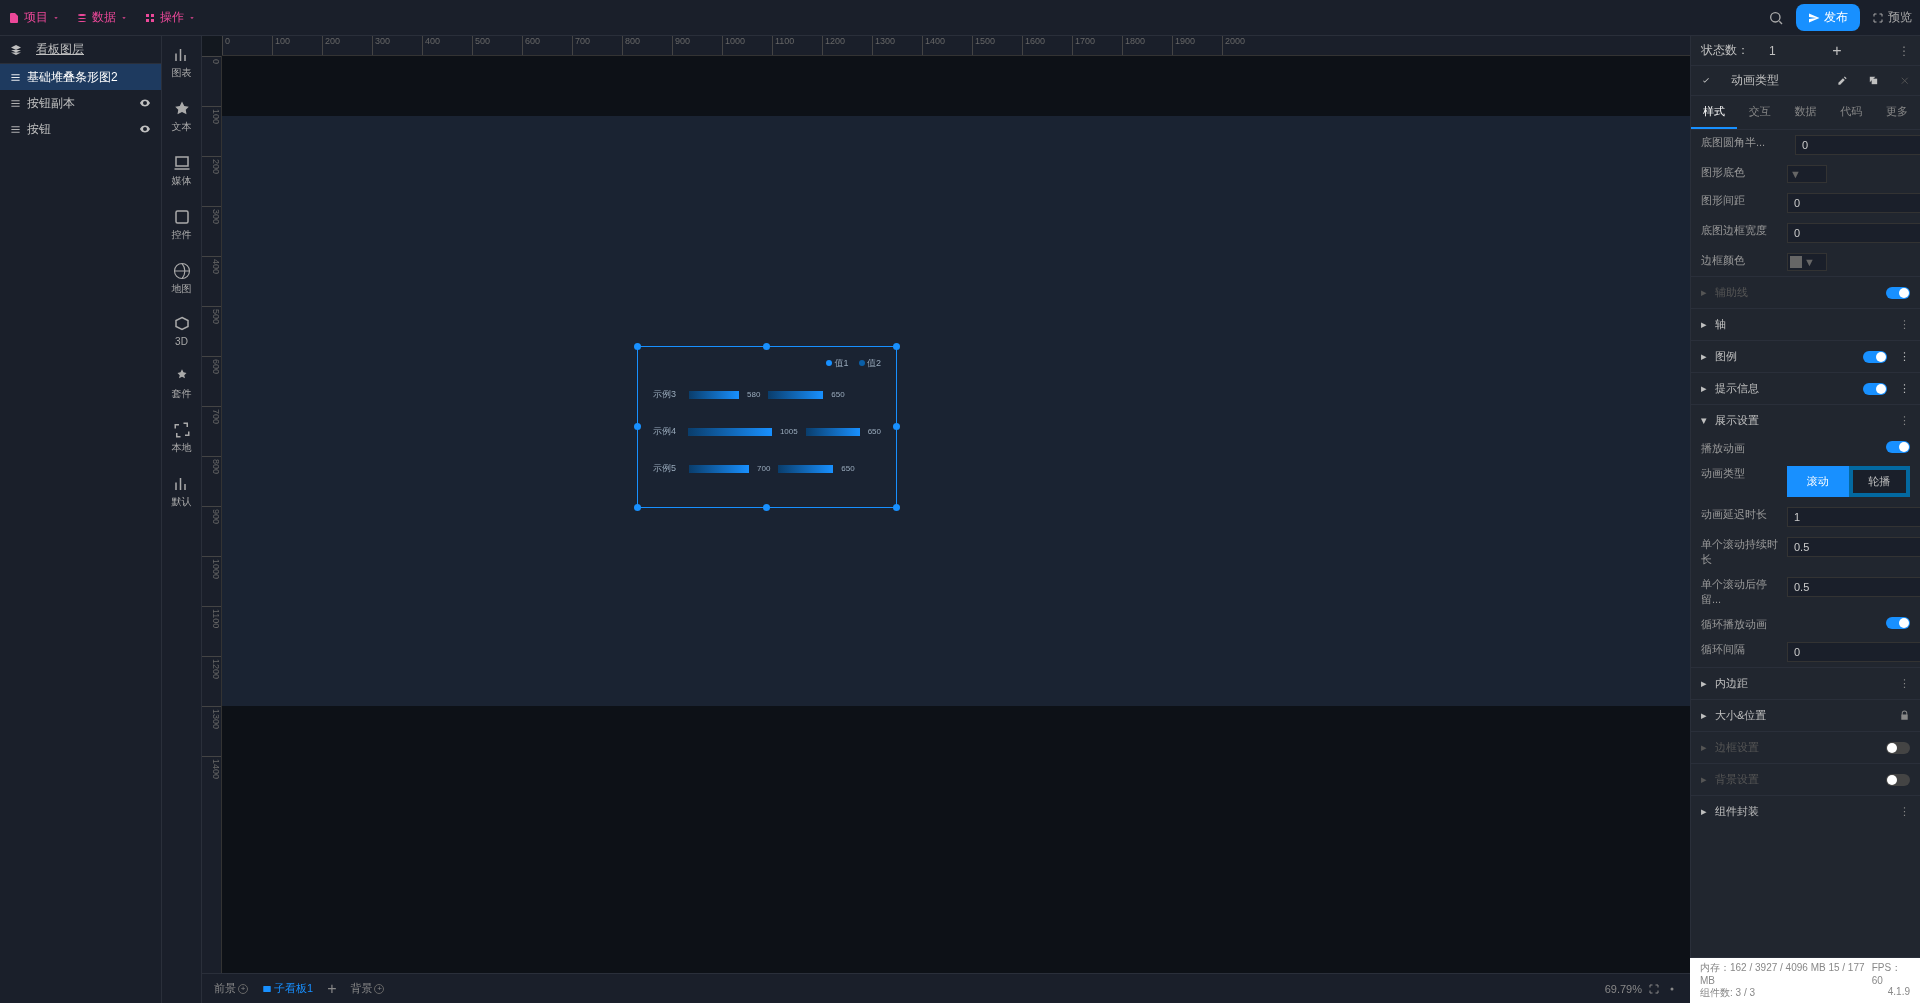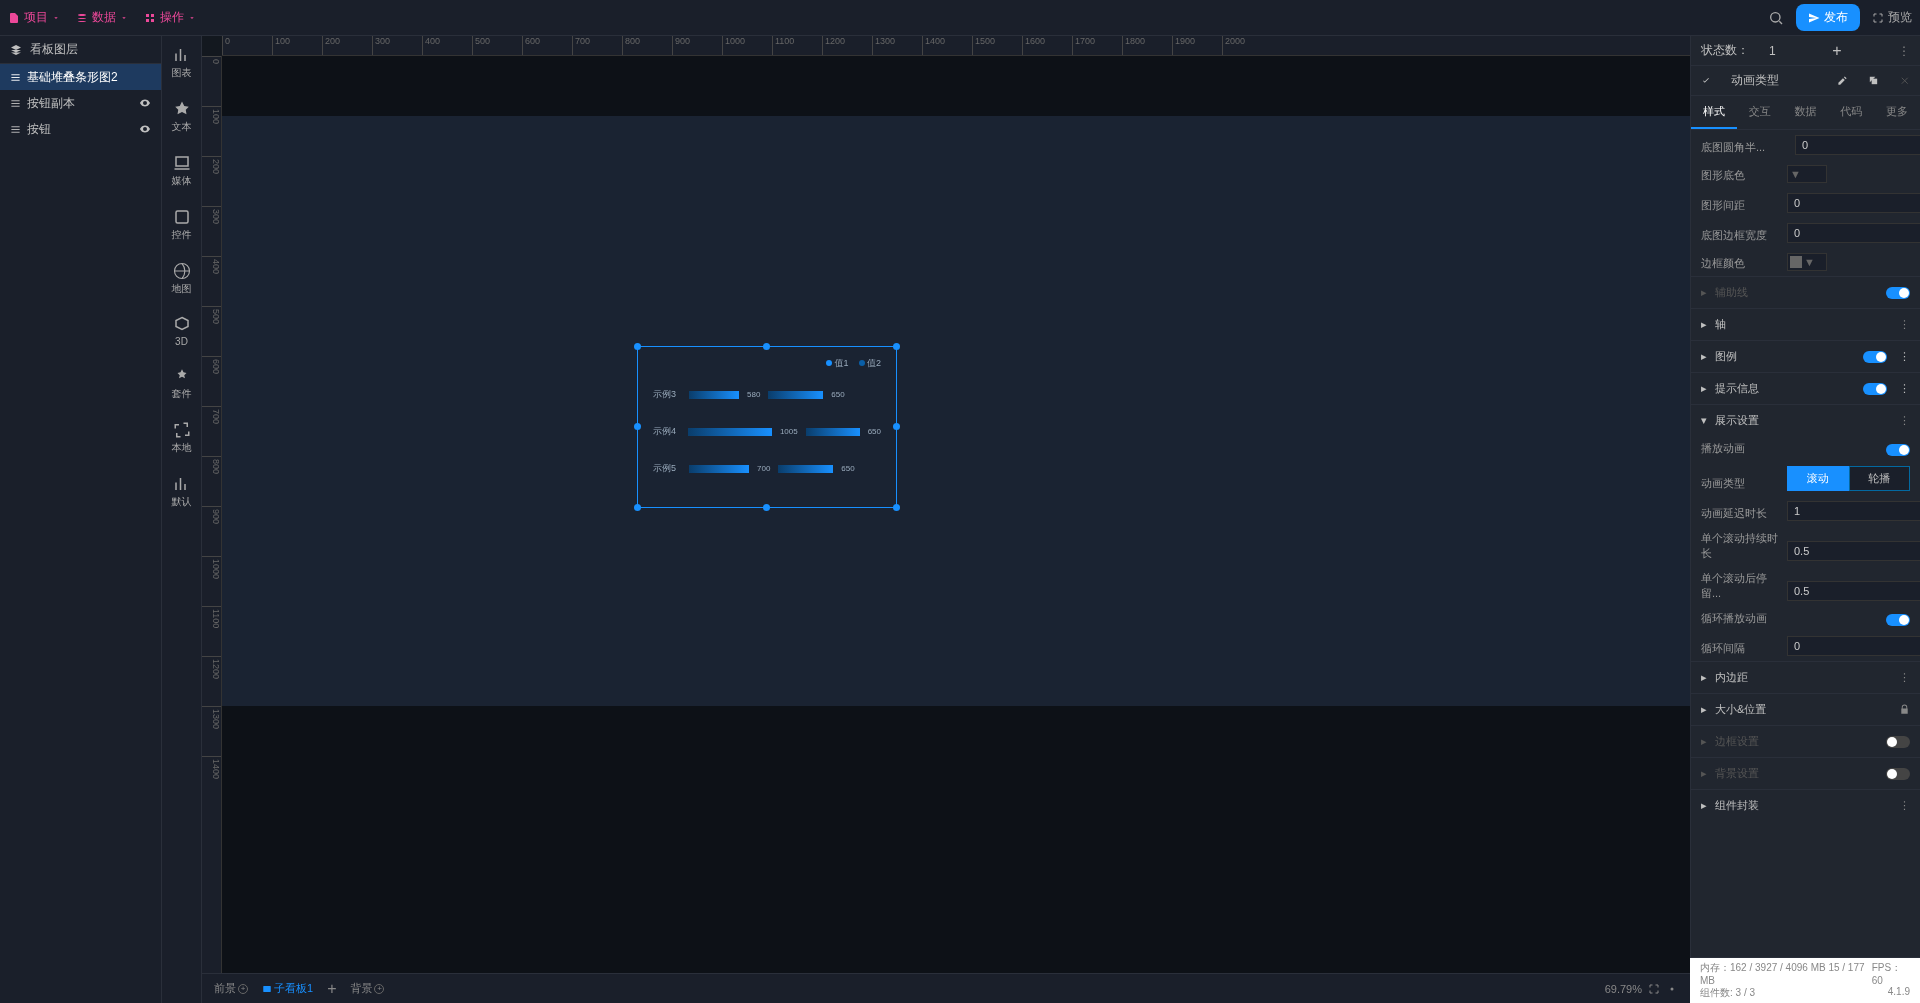--- a/index.html
+++ b/index.html
@@ -9,21 +9,21 @@
 .topbar-left { display: flex; gap: 16px; }
 .topbar-item { display: flex; align-items: center; gap: 4px; cursor: pointer; color: #ec4899; }
 .topbar-right { display: flex; gap: 12px; align-items: center; }
 .btn-publish { background: #1890ff; color: #fff; padding: 5px 12px; border-radius: 8px; cursor: pointer; display: flex; align-items: center; gap: 4px; }
 .btn-preview { color: #aaa; cursor: pointer; display: flex; align-items: center; gap: 4px; }
 .icon-search { width: 16px; height: 16px; color: #aaa; cursor: pointer; }
 
 .main { display: flex; height: calc(100% - 36px); }
 
 .left-panel { width: 162px; background: #1a1f2a; border-right: 1px solid #2a2f3a; }
-.left-hdr { height: 28px; display: flex; align-items: center; padding: 0 10px; gap: 8px; border-bottom: 1px solid #2a2f3a; }
+.left-hdr { height: 28px; display: flex; align-items: center; padding: 0 10px; gap: 14px; border-bottom: 1px solid #2a2f3a; text-decoration: underline; }
 .layer-item { height: 26px; display: flex; align-items: center; padding: 0 10px; gap: 6px; cursor: pointer; }
 .layer-item.selected { background: #1e3a5f; color: #fff; }
 .layer-eye { margin-left: auto; width: 12px; height: 12px; }
 
 .tool-rail { width: 40px; background: #1a1f2a; border-right: 1px solid #2a2f3a; display: flex; flex-direction: column; align-items: center; padding-top: 10px; gap: 20px; }
 .tool-item { display: flex; flex-direction: column; align-items: center; gap: 2px; cursor: pointer; color: #aaa; }
 .tool-item svg { width: 18px; height: 18px; }
 .tool-item span { font-size: 10px; }
 
 .canvas-area { flex: 1; background: #13181f; position: relative; display: flex; flex-direction: column; }
@@ -50,35 +50,35 @@
 .btab.active { color: #1890ff; }
 .btab-add { color: #888; font-size: 16px; cursor: pointer; }
 .zoom-info { margin-left: auto; color: #888; font-size: 11px; display: flex; align-items: center; gap: 6px; }
 
 .right-panel { width: 230px; background: #21262f; border-left: 1px solid #2a2f3a; display: flex; flex-direction: column; overflow-y: auto; }
 .rp-row { height: 30px; display: flex; align-items: center; padding: 0 10px; border-bottom: 1px solid #2a2f3a; gap: 20px; }
 .rp-tabs { display: flex; border-bottom: 1px solid #2a2f3a; }
 .rp-tab { flex: 1; text-align: center; padding: 8px 0; cursor: pointer; color: #888; font-size: 11px; }
 .rp-tab.active { color: #fff; border-bottom: 2px solid #1890ff; }
 .rp-body { flex: 1; overflow-y: auto; }
-.prop-row { display: flex; align-items: flex-end; padding: 5px 10px; gap: 8px; font-size: 11px; }
+.prop-row { display: flex; align-items: flex-start; padding: 5px 10px; gap: 8px; font-size: 11px; }
 .prop-label { width: 78px; color: #999; flex-shrink: 0; }
 .prop-input { flex: 1; background: #1a1f2a; border: 1px solid #333; color: #ccc; padding: 3px 6px; font-size: 11px; }
 .prop-swatch { width: 40px; height: 18px; background: #1a1f2a; border: 1px solid #333; display: flex; align-items: center; padding: 2px; gap: 2px; }
 .swatch-box { width: 12px; height: 12px; background: #666; }
 .section-hdr { display: flex; align-items: center; padding: 8px 10px; gap: 6px; cursor: pointer; border-top: 1px solid #2a2f3a; font-size: 11px; }
 .section-hdr.disabled { color: #555; }
 .chev { width: 8px; }
 .toggle { width: 24px; height: 12px; background: #444; border-radius: 6px; position: relative; margin-left: auto; cursor: pointer; }
 .toggle.on { background: #1890ff; }
 .toggle::after { content: ''; position: absolute; width: 10px; height: 10px; background: #fff; border-radius: 50%; top: 1px; left: 1px; }
 .toggle.on::after { left: 13px; }
 .more-dots { margin-left: auto; color: #888; cursor: pointer; }
 .seg-btns { display: flex; flex: 1; }
-.seg-btn { flex: 1; text-align: center; padding: 4px 0; background: #1a1f2a; border: 1px solid #0369a1; cursor: pointer; font-size: 11px; }
+.seg-btn { flex: 1; text-align: center; padding: 4px 0; background: #1a1f2a; border: 4px solid #0369a1; cursor: pointer; font-size: 11px; }
 .seg-btn.active { background: #1890ff; color: #fff; border-color: #1890ff; }
 
 .status-bar { position: absolute; bottom: 0; right: 0; width: 230px; background: #ffffff; border-top: 1px solid #2a2f3a; padding: 3px 10px; font-size: 10px; color: #888; }
 .status-bar div { display: flex; justify-content: space-between; }
 .lock-icon { margin-left: auto; color: #888; }
 </style>
 </head>
 <body>
 
 <div class="topbar">

